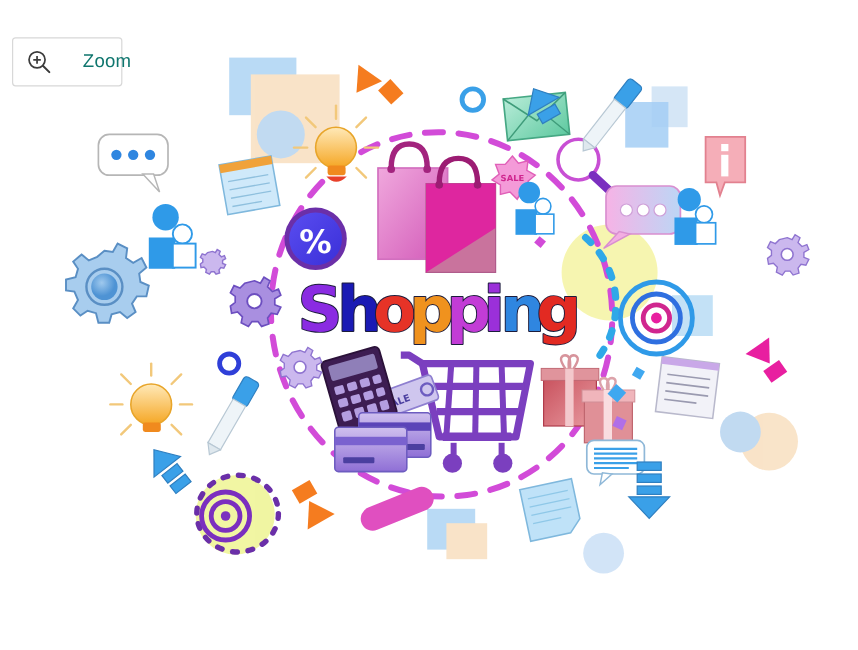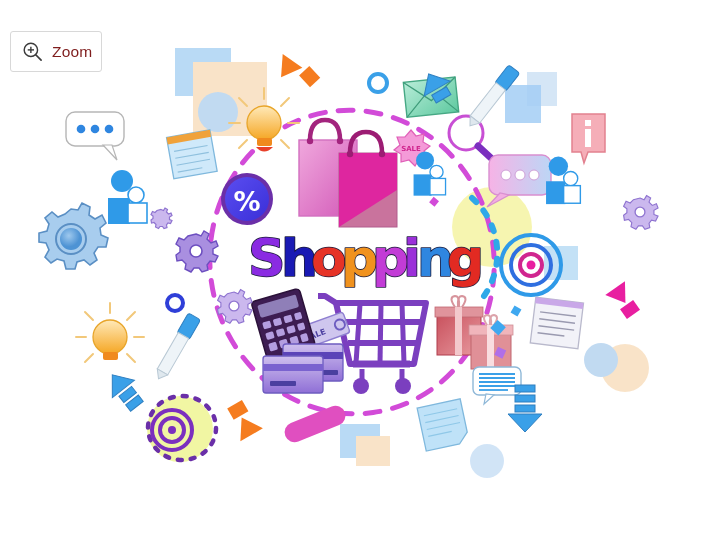--- a/index.html
+++ b/index.html
@@ -21,25 +21,25 @@
     border:1px solid #d8d8d8;
     border-radius:3px;
     display:flex;align-items:center;
     box-sizing:border-box;
     padding-left:11px;
     cursor:pointer;
     z-index:50;
   }
   .zoom-btn .glyph{width:21px;height:21px;flex:0 0 auto;display:block;}
   .zoom-btn .zlabel{
-    font-size:15.5px;color:#7f1d1d;margin-left:9px;letter-spacing:.2px;
+    font-size:15.5px;color:#0f766e;margin-left:26px;letter-spacing:.2px;
   }
 
   
-  .stage{position:absolute;left:0;top:0;width:595px;height:542px;}
+  .stage{position:absolute;left:16px;top:0;width:595px;height:542px;}
   .stage svg{display:block;}
 
   
   .wordart{position:absolute;left:246px;top:228px;width:230px;height:64px;}
   .wordart svg{overflow:visible;}
   .wa-letter{
     font-family:"DejaVu Sans", sans-serif;
     font-weight:bold;
     font-size:52px;
     paint-order:stroke fill;

